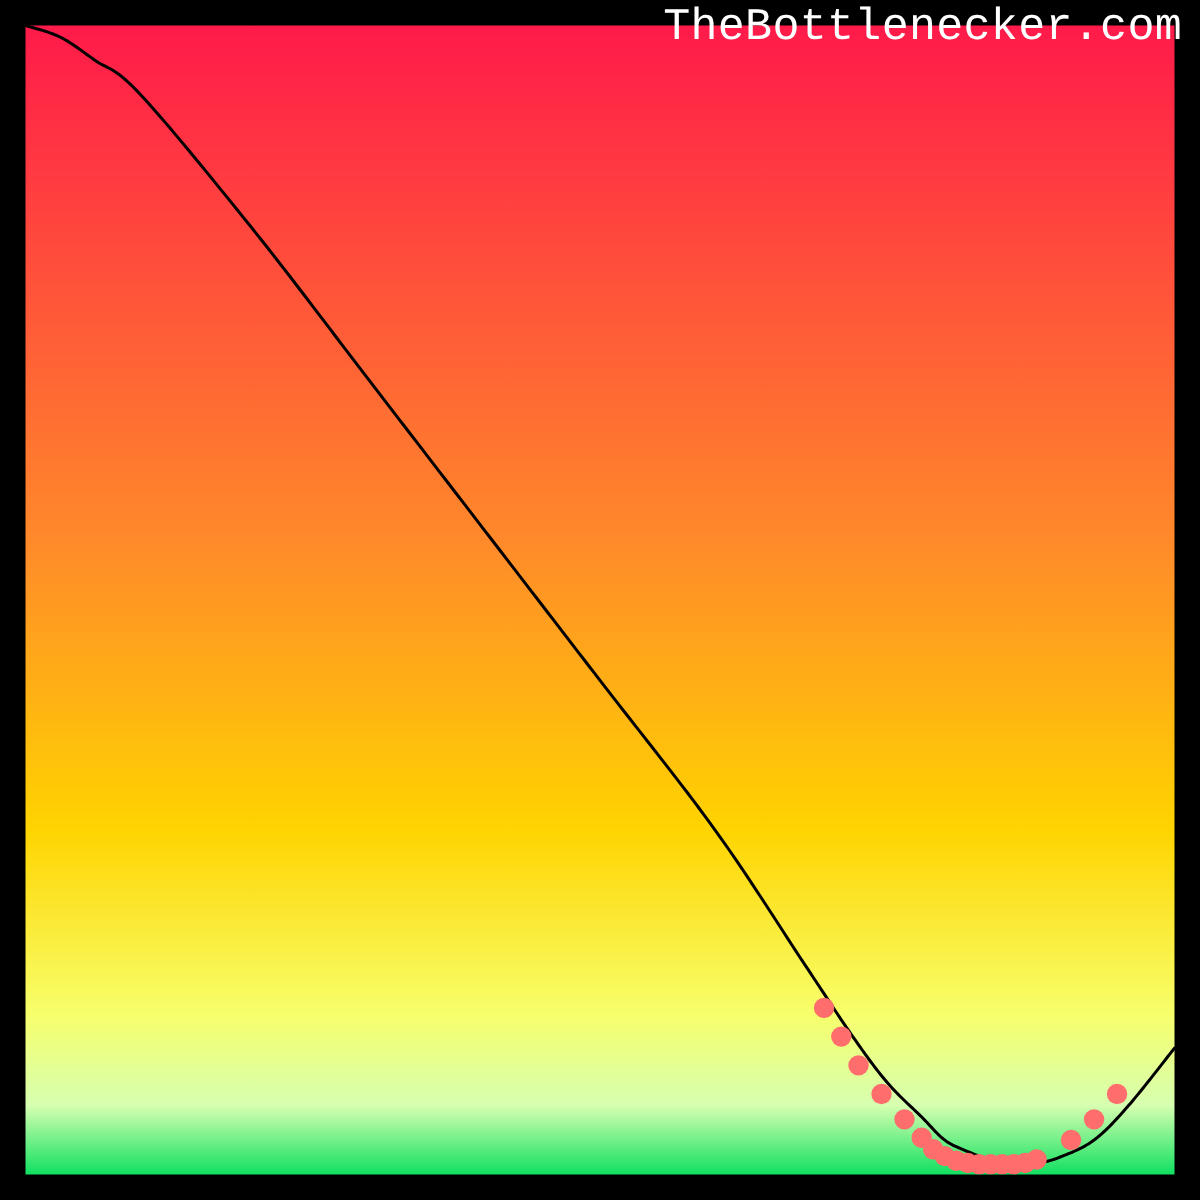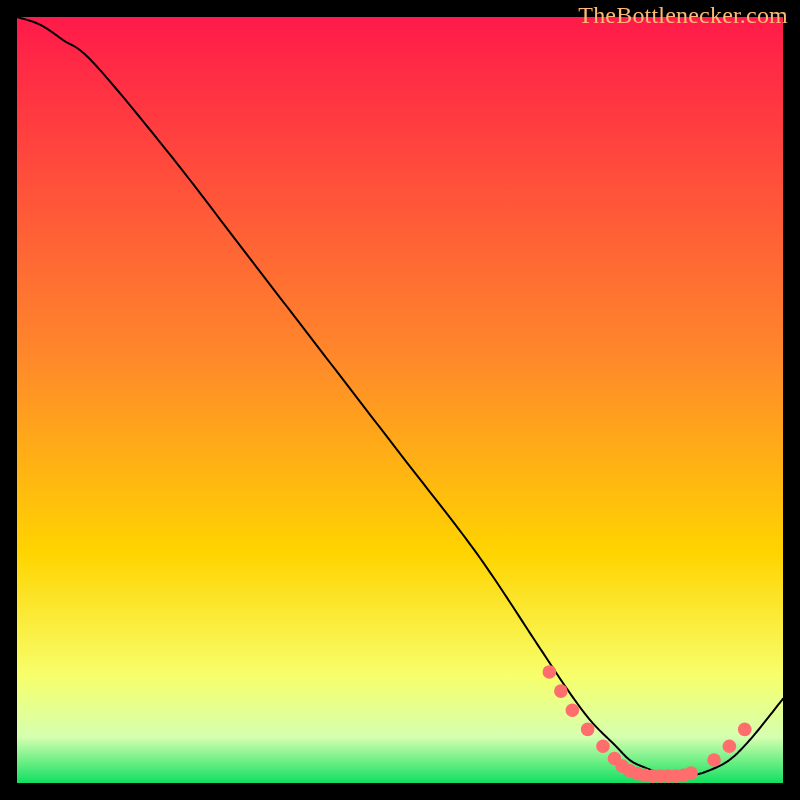--- a/index.html
+++ b/index.html
@@ -16,23 +16,23 @@
     height: 800px;
     background: #000;
   }
   svg {
     display: block;
   }
   .watermark {
     position: absolute;
     top: 2px;
     right: 12px;
-    font-family: Liberation Serif, serif;
-    font-size: 24px;
-    color: #fdba74;
+    font-family: Liberation Mono, monospace;
+    font-size: 30px;
+    color: #ffffff;
     letter-spacing: 0.2px;
     user-select: none;
   }
 </style>
 </head>
 <body>
 
 <div class="stage">
   <svg id="plot" width="800" height="800" viewBox="0 0 800 800">
     <defs>

